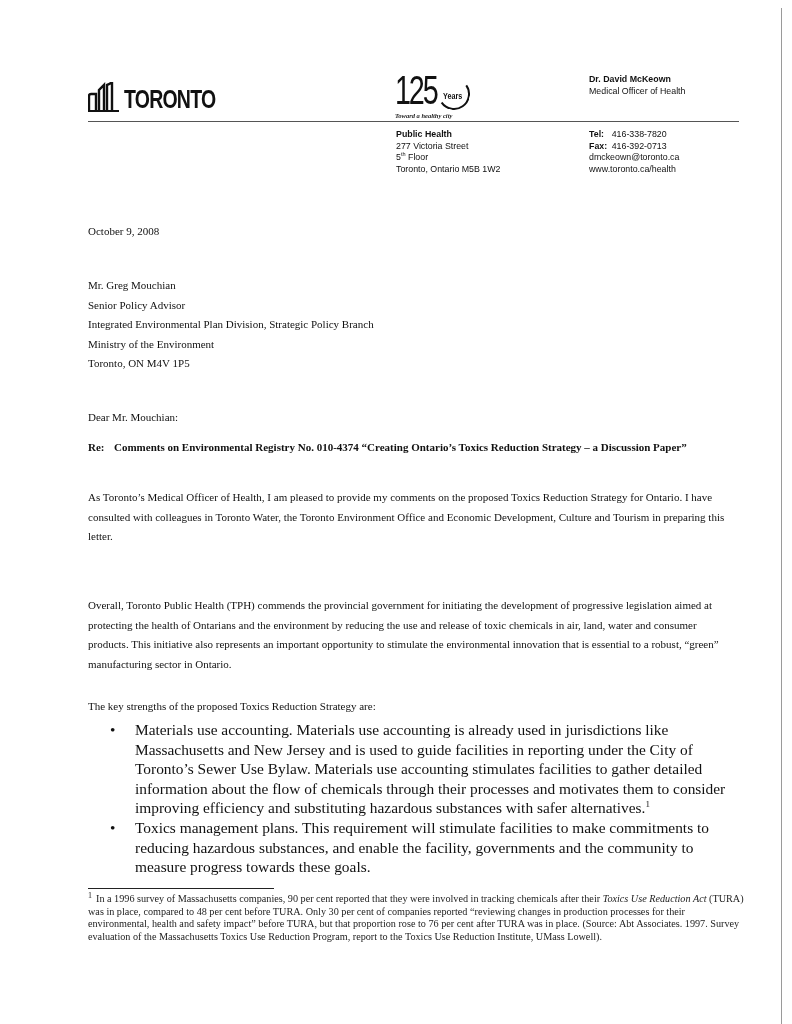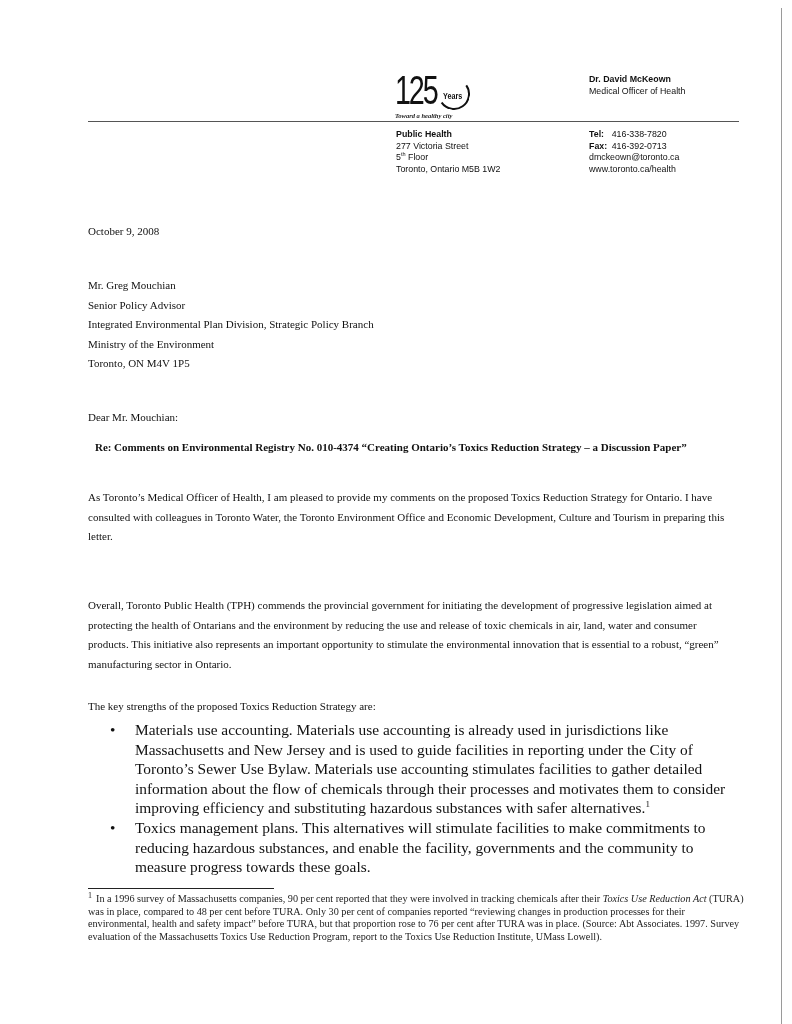--- a/index.html
+++ b/index.html
@@ -28,21 +28,21 @@
   .contact .lab { font-weight: 700; display: inline-block; width: 22px; }
   sup.small { font-size: 6px; vertical-align: super; line-height: 0; }
 
   
   .body-text { position: absolute; left: 88px; font-family: "Liberation Serif", serif; font-size: 11px; line-height: 19.6px; color: #111; }
   .date { top: 222px; }
   .addr { top: 276px; }
   .addr div { white-space: nowrap; }
   .salutation { top: 408px; }
   .re { top: 438px; width: 640px; }
-  .re-label { position: absolute; left: 0; top: 0; font-weight: 700; margin-left: 7px; }
+  .re-label { position: absolute; left: 0; top: 0; font-weight: 700; }
   .re-text { margin-left: 26px; font-weight: 700; width: 590px; }
   .para1 { top: 488px; width: 640px; }
   .para2 { top: 596px; width: 642px; }
   .para3 { top: 697px; }
   .bullets { position: absolute; left: 110px; top: 720px; width: 632px; font-family: "Liberation Serif", serif; font-size: 15.4px; line-height: 19.6px; color: #111; }
   .bullet { position: relative; padding-left: 25px; }
   .bullet-dot { position: absolute; left: 0; top: 0; }
   .bullet b { font-weight: 400; }
   .fn-ref { font-size: 9px; vertical-align: super; line-height: 0; }
 
@@ -50,20 +50,29 @@
   .footnote { position: absolute; left: 88px; top: 893px; width: 660px; font-family: "Liberation Serif", serif; font-size: 10.2px; line-height: 12.6px; color: #222; }
   .fn-num { font-size: 8px; vertical-align: super; line-height: 0; margin-right: 4px; }
   .footnote i { font-style: italic; }
 </style>
 </head>
 <body>
 
 <div class="page">
   <div class="edge-line"></div>
 
+  <div class="logo">
+    <svg class="logo-glyph" viewBox="0 0 32 30">
+      <path d="M1 30 V14 Q1 12 3 12 H8 V30" fill="none" stroke="#111" stroke-width="2.4"></path>
+      <path d="M11 30 V8 Q14 5 16 3 V30" fill="none" stroke="#111" stroke-width="2.4"></path>
+      <path d="M19 30 V3 Q22 2 24 0 V30" fill="none" stroke="#111" stroke-width="2.4"></path>
+      <path d="M0 29 H31" stroke="#111" stroke-width="2"></path>
+    </svg>
+    <span class="logo-word">TORONTO</span>
+  </div>
 
   <div class="anniv">
     <span class="anniv-num">125</span>
     <span class="anniv-circle"></span>
     <span class="anniv-years">Years</span>
     <span class="anniv-tag">Toward a healthy city</span>
   </div>
 
   <div class="rule-top"></div>
 
@@ -107,21 +116,21 @@
   <div class="body-text para2">Overall, Toronto Public Health (TPH) commends the provincial government for initiating the development of progressive legislation aimed at protecting the health of Ontarians and the environment by reducing the use and release of toxic chemicals in air, land, water and consumer products. This initiative also represents an important opportunity to stimulate the environmental innovation that is essential to a robust, “green” manufacturing sector in Ontario.</div>
   <div class="body-text para3">The key strengths of the proposed Toxics Reduction Strategy are:</div>
 
   <div class="bullets">
     <div class="bullet">
       <span class="bullet-dot">•</span>
       <b>Materials use accounting.</b><span> Materials use accounting is already used in jurisdictions like Massachusetts and New Jersey and is used to guide facilities in reporting under the City of Toronto’s Sewer Use Bylaw. Materials use accounting stimulates facilities to gather detailed information about the flow of chemicals through their processes and motivates them to consider improving efficiency and substituting hazardous substances with safer alternatives.</span><sup class="fn-ref">1</sup>
     </div>
     <div class="bullet">
       <span class="bullet-dot">•</span>
-      <b>Toxics management plans.</b><span> This alternatives will stimulate facilities to make commitments to reducing hazardous substances, and enable the facility, governments and the community to measure progress towards these goals.</span>
+      <b>Toxics management plans.</b><span> This requirement will stimulate facilities to make commitments to reducing hazardous substances, and enable the facility, governments and the community to measure progress towards these goals.</span>
     </div>
   </div>
 
   <div class="fn-rule"></div>
   <div class="footnote">
     <sup class="fn-num">1</sup><span>In a 1996 survey of Massachusetts companies, 90 per cent reported that they were involved in tracking chemicals after their </span><i>Toxics Use Reduction Act</i><span> (TURA) was in place, compared to 48 per cent before TURA.  Only 30 per cent of companies reported “reviewing changes in production processes for their environmental, health and safety impact” before TURA, but that proportion rose to 76 per cent after TURA was in place.  (Source: Abt Associates. 1997. Survey evaluation of the Massachusetts Toxics Use Reduction Program, report to the Toxics Use Reduction Institute, UMass Lowell).</span>
   </div>
 </div>
 
 </body></html>

